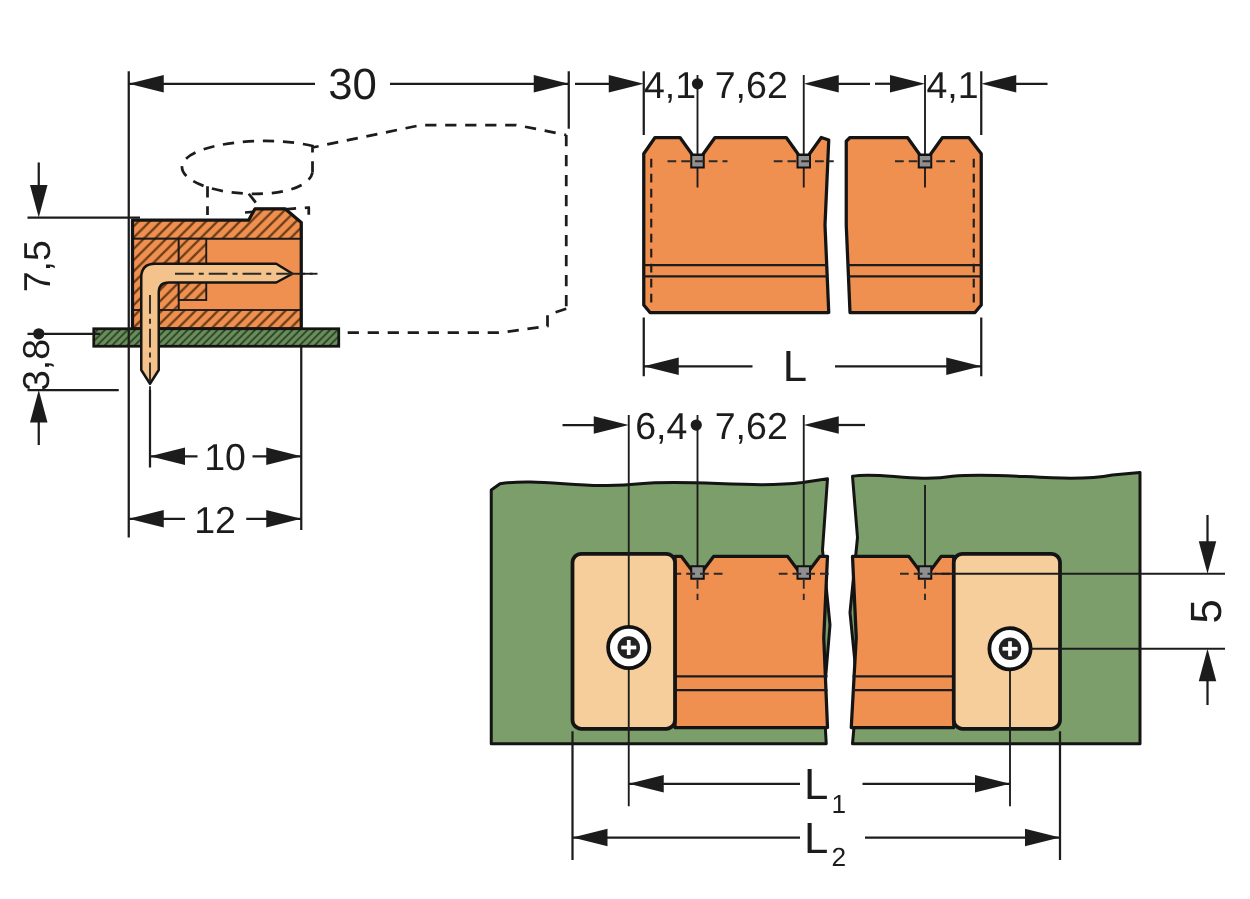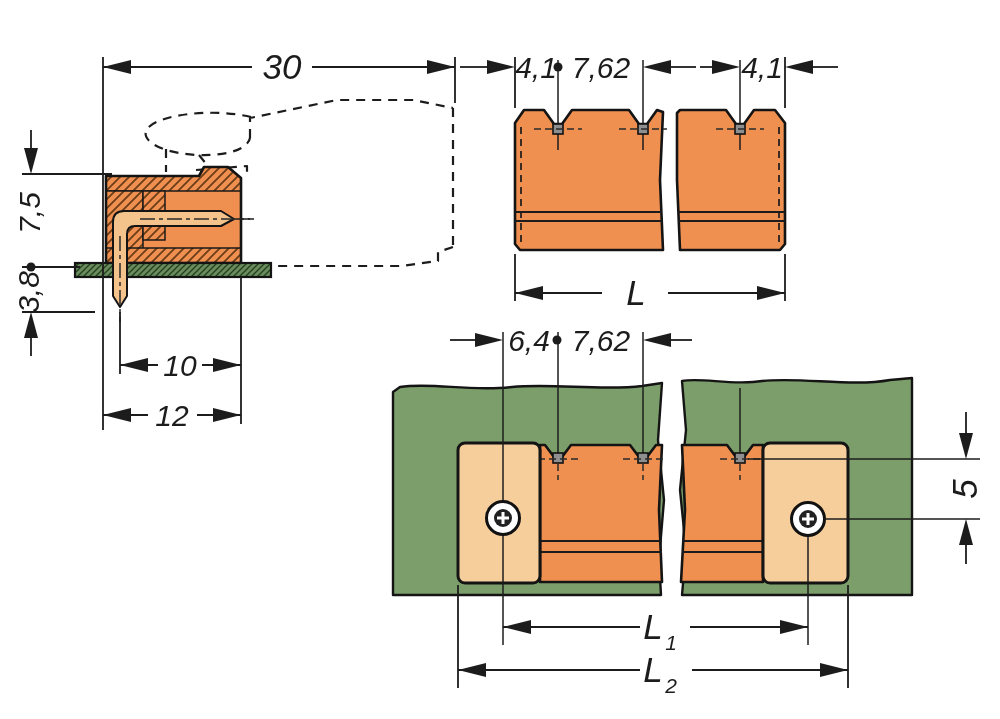--- a/index.html
+++ b/index.html
@@ -1,16 +1,16 @@
 <!DOCTYPE html>
 <html><head>
 <meta charset="utf-8">
 <style>
   html,body{margin:0;padding:0;background:#ffffff;}
-  .frame{width:1000px;height:719px;position:relative;background:#fff;overflow:hidden;font-style:italic;}
+  .frame{width:1000px;height:719px;position:relative;background:#fff;overflow:hidden;}
   svg{display:block;}
   text{font-family:"Liberation Sans", sans-serif;fill:#1c1c1c;}
   .dim{font-size:30px;}
   .dim-lg{font-size:35px;}
   .dim-sub{font-size:21px;}
   .thin{stroke:#1c1c1c;stroke-width:1.8;fill:none;}
   .thin15{stroke:#1c1c1c;stroke-width:1.5;fill:none;}
   .outline{stroke:#141414;stroke-width:2.6;fill:none;stroke-linejoin:round;}
   .arrow{fill:#1c1c1c;stroke:none;}
   .dashed{stroke:#1c1c1c;stroke-width:2.2;fill:none;stroke-dasharray:9,7;stroke-linejoin:round;}

